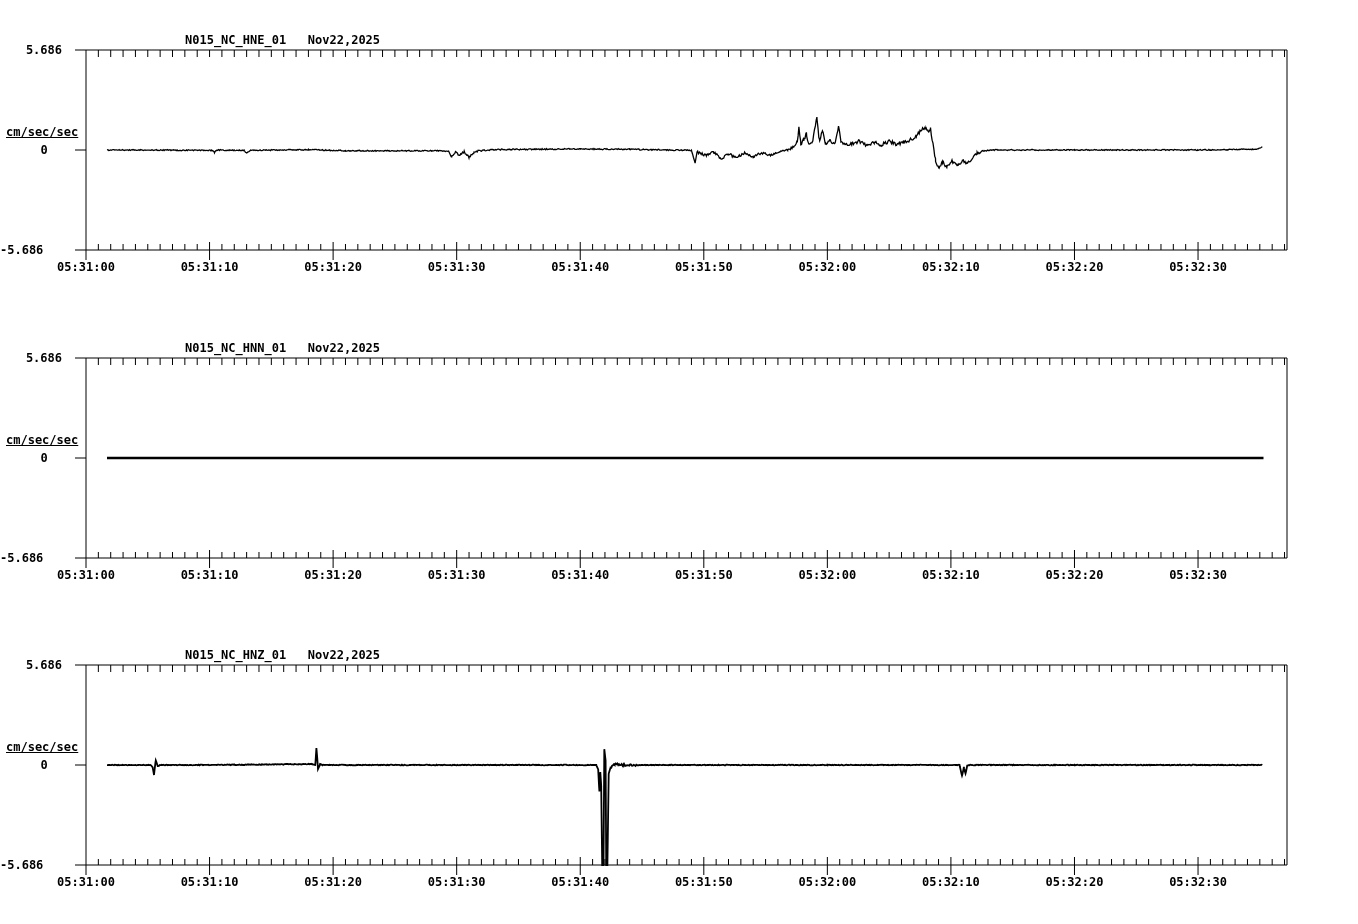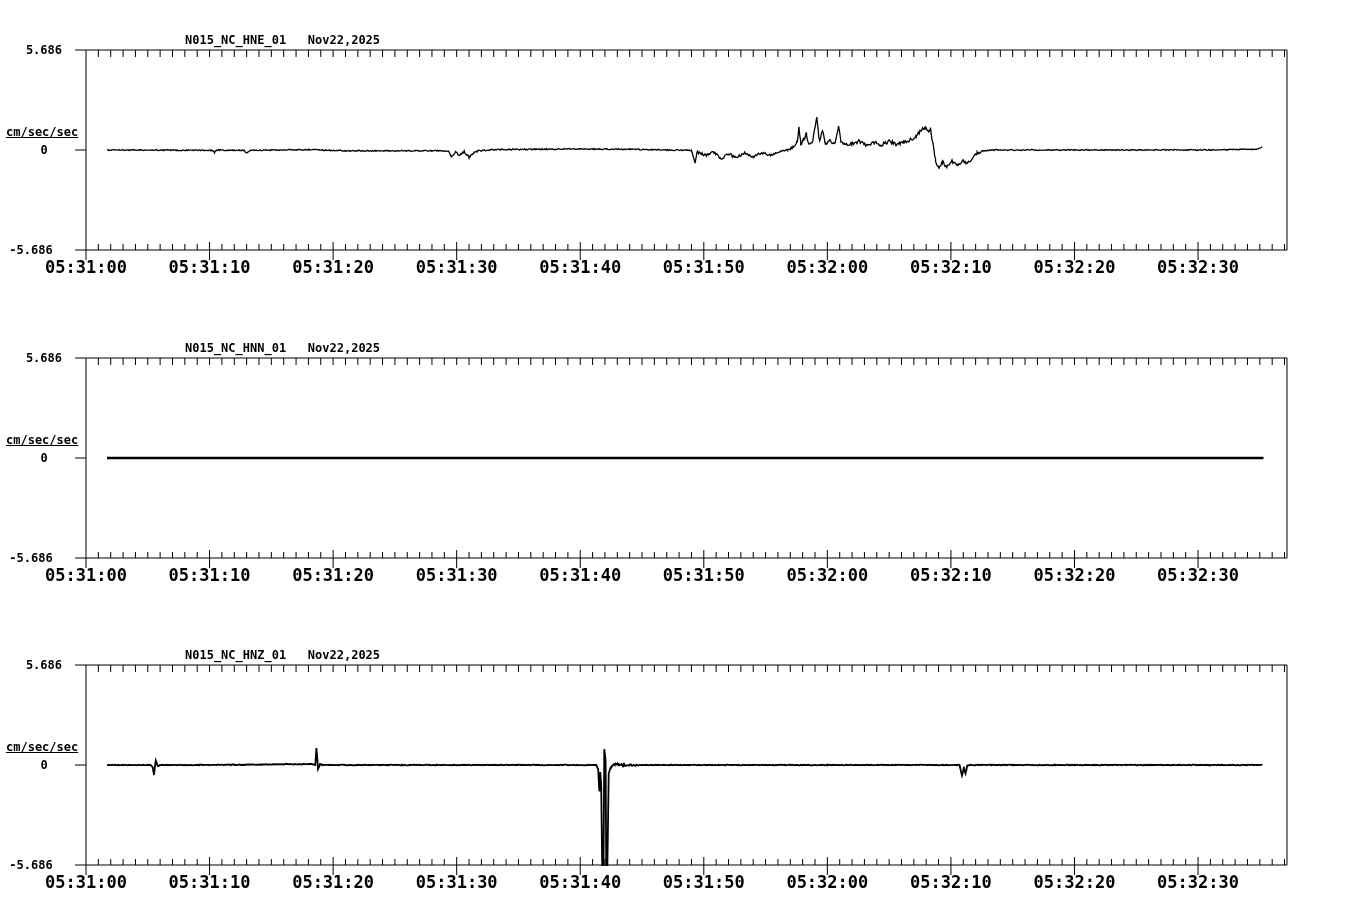--- a/index.html
+++ b/index.html
@@ -8,28 +8,28 @@
     font-family:"DejaVu Sans Mono","Liberation Mono",monospace;
     color:#000;
   }
   .panel{position:absolute;left:0;width:1358px;}
   .panel .trace-title{
     position:absolute;left:185px;top:33px;font-size:12px;font-weight:bold;
     white-space:pre;line-height:14px;
   }
   .ylab{position:absolute;font-size:12px;font-weight:bold;line-height:14px;}
   .ymax{left:0;top:43px;width:62px;text-align:right;}
-  .ymin{left:0;top:243px;width:62px;text-align:center;}
+  .ymin{left:0;top:243px;width:62px;text-align:left;}
   .yzero{left:30px;top:143px;width:28px;text-align:center;}
   .yunits{left:6px;top:125px;text-decoration:underline;}
   svg.plot{position:absolute;left:0;top:0;display:block;}
   .xticklabels{position:absolute;left:0;top:260px;width:1358px;height:18px;}
   .xticklabel{
     position:absolute;top:0;width:90px;text-align:center;
-    font-size:17px;font-weight:bold;line-height:14px;white-space:pre;
+    font-size:12px;font-weight:bold;line-height:14px;white-space:pre;
   }
 </style>
 </head>
 <body>
 
 <div id="screen">
 
   <div class="panel" id="panel-0" style="top:0;height:307px;">
     <div class="trace-title">N015_NC_HNE_01   Nov22,2025</div>
     <div class="ylab ymax">5.686</div>

